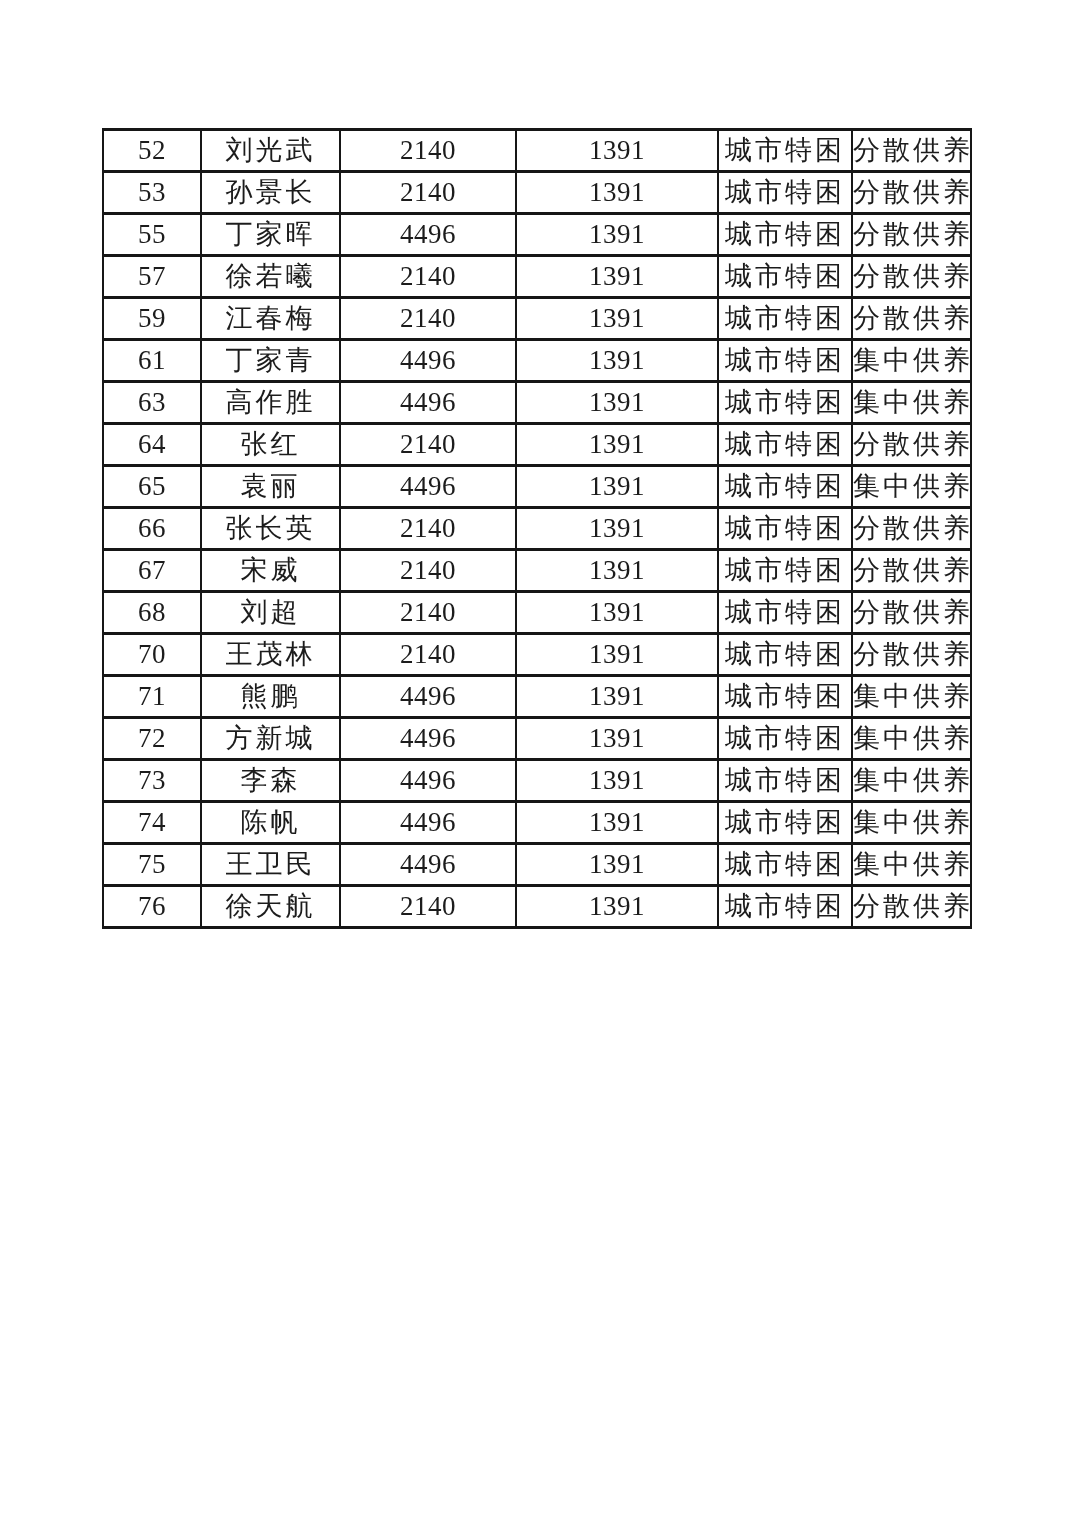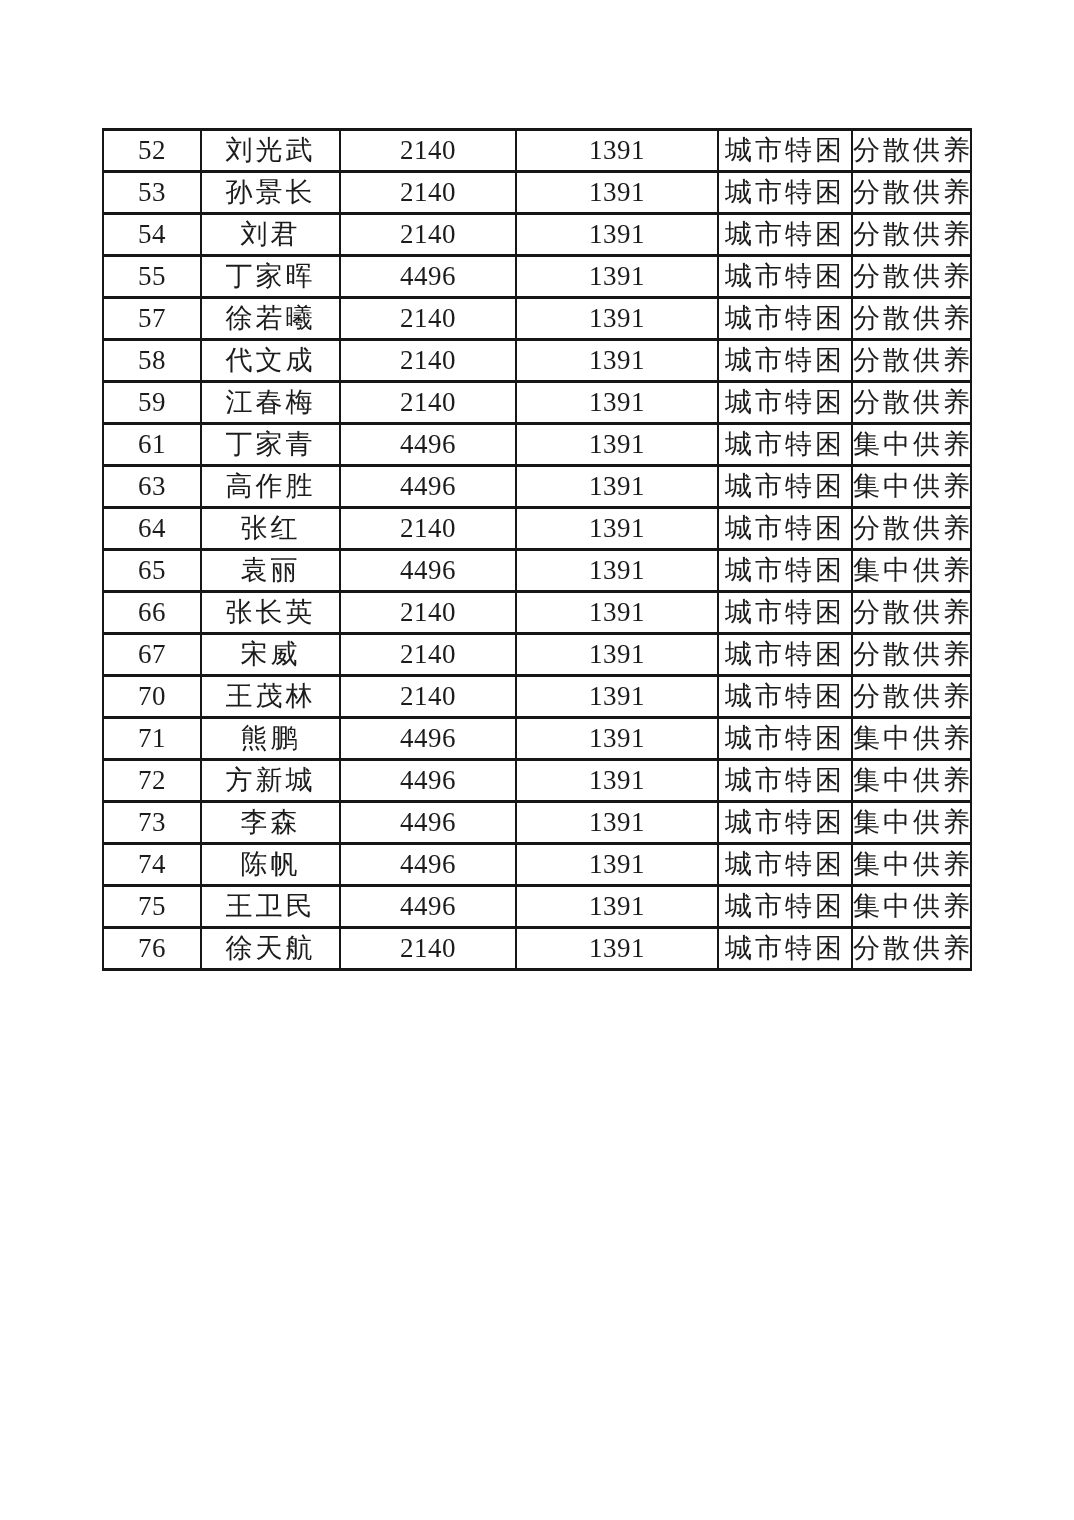--- a/index.html
+++ b/index.html
@@ -71,52 +71,36 @@
   </tr>
         <tr>
     <td class="c-num">53</td>
     <td class="c-cjk">孙景长</td>
     <td class="c-num">2140</td>
     <td class="c-num">1391</td>
     <td class="c-cjk">城市特困</td>
     <td class="c-cjk">分散供养</td>
   </tr>
         <tr>
-    <td class="c-num">54</td>
-    <td class="c-cjk">刘君</td>
-    <td class="c-num">2140</td>
-    <td class="c-num">1391</td>
-    <td class="c-cjk">城市特困</td>
-    <td class="c-cjk">分散供养</td>
-  </tr>
-        <tr>
     <td class="c-num">55</td>
     <td class="c-cjk">丁家晖</td>
     <td class="c-num">4496</td>
     <td class="c-num">1391</td>
     <td class="c-cjk">城市特困</td>
     <td class="c-cjk">分散供养</td>
   </tr>
         <tr>
     <td class="c-num">57</td>
     <td class="c-cjk">徐若曦</td>
     <td class="c-num">2140</td>
     <td class="c-num">1391</td>
     <td class="c-cjk">城市特困</td>
     <td class="c-cjk">分散供养</td>
   </tr>
         <tr>
-    <td class="c-num">58</td>
-    <td class="c-cjk">代文成</td>
-    <td class="c-num">2140</td>
-    <td class="c-num">1391</td>
-    <td class="c-cjk">城市特困</td>
-    <td class="c-cjk">分散供养</td>
-  </tr>
-        <tr>
     <td class="c-num">59</td>
     <td class="c-cjk">江春梅</td>
     <td class="c-num">2140</td>
     <td class="c-num">1391</td>
     <td class="c-cjk">城市特困</td>
     <td class="c-cjk">分散供养</td>
   </tr>
         <tr>
     <td class="c-num">61</td>
     <td class="c-cjk">丁家青</td>
@@ -153,20 +137,28 @@
     <td class="c-num">66</td>
     <td class="c-cjk">张长英</td>
     <td class="c-num">2140</td>
     <td class="c-num">1391</td>
     <td class="c-cjk">城市特困</td>
     <td class="c-cjk">分散供养</td>
   </tr>
         <tr>
     <td class="c-num">67</td>
     <td class="c-cjk">宋威</td>
+    <td class="c-num">2140</td>
+    <td class="c-num">1391</td>
+    <td class="c-cjk">城市特困</td>
+    <td class="c-cjk">分散供养</td>
+  </tr>
+        <tr>
+    <td class="c-num">68</td>
+    <td class="c-cjk">刘超</td>
     <td class="c-num">2140</td>
     <td class="c-num">1391</td>
     <td class="c-cjk">城市特困</td>
     <td class="c-cjk">分散供养</td>
   </tr>
         <tr>
     <td class="c-num">70</td>
     <td class="c-cjk">王茂林</td>
     <td class="c-num">2140</td>
     <td class="c-num">1391</td>

